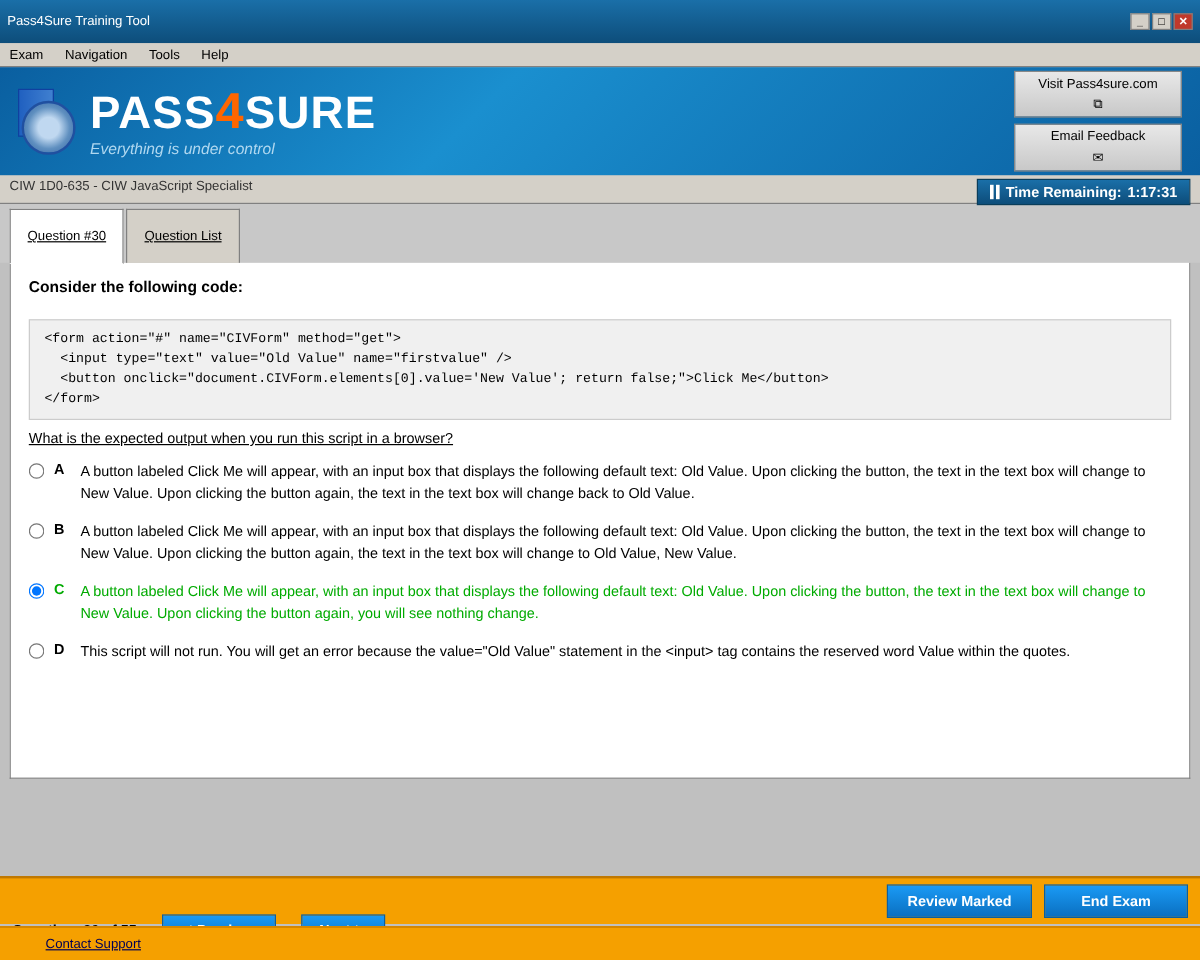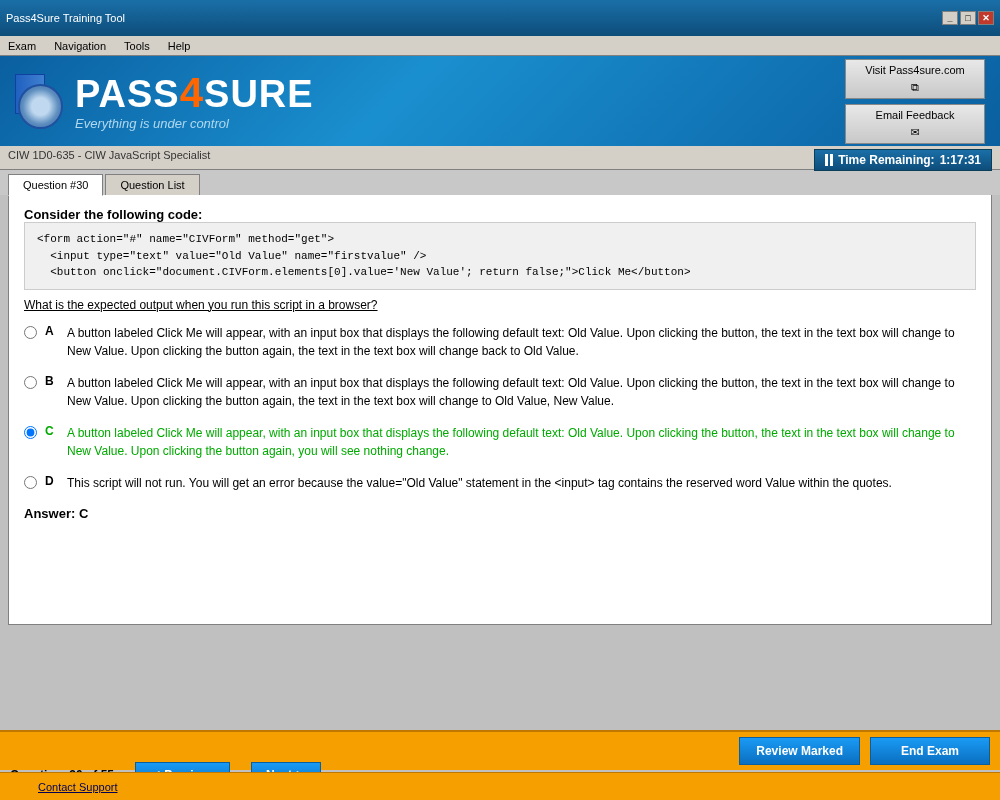--- a/index.html
+++ b/index.html
@@ -122,25 +122,26 @@
     }
 
     
     .tabs-bar {
       background: #c8c8c8;
       display: flex;
       padding: 4px 8px 0 8px;
       gap: 2px;
     }
     .tab {
-      padding: 4px 14px;
+      padding: 16px 14px;
       font-size: 11px;
       cursor: pointer;
       border: 1px solid #808080;
       border-bottom: none;
+      text-decoration: underline;
     }
     .tab.active {
       background: white;
       border-bottom: 1px solid white;
       margin-bottom: -1px;
       z-index: 1;
     }
     .tab.inactive {
       background: #d4d0c8;
     }
@@ -150,21 +151,21 @@
       background: white;
       margin: 0 8px;
       border: 1px solid #808080;
       border-top: none;
       padding: 12px 15px;
       min-height: 430px;
     }
     .question-header {
       font-size: 13px;
       font-weight: bold;
-      margin-bottom: 0;
+      margin-bottom: 20px;
       color: #000;
     }
     .code-block {
       background: #f0f0f0;
       border: 1px solid #ccc;
       padding: 8px 12px;
       font-family: 'Courier New', monospace;
       font-size: 11px;
       margin-bottom: 8px;
       line-height: 1.5;
@@ -402,20 +403,21 @@
   </div>
 </div>
 
 <div class="main-content">
   <div class="question-header">Consider the following code:</div>
 
   <div class="code-block">
     <div>&lt;form action="#" name="CIVForm" method="get"&gt;</div>
     <div>&nbsp;&nbsp;&lt;input type="text" value="Old Value" name="firstvalue" /&gt;</div>
     <div>&nbsp;&nbsp;&lt;button onclick="document.CIVForm.elements[0].value='New Value'; return false;"&gt;Click Me&lt;/button&gt;</div>
+    <div>&lt;/form&gt;</div>
   </div>
 
   <div class="question-text">What is the expected output when you run this script in a browser?</div>
 
   <div class="option-row">
     <input type="radio" class="option-radio" name="answer" style="">
     <span class="option-letter">A</span>
     <span class="option-text">A button labeled Click Me will appear, with an input box that displays the following default text: Old Value. Upon clicking the button, the text in the text box will change to New Value. Upon clicking the button again, the text in the text box will change back to Old Value.</span>
   </div>
 
@@ -431,21 +433,20 @@
     <span class="option-text correct">A button labeled Click Me will appear, with an input box that displays the following default text: Old Value. Upon clicking the button, the text in the text box will change to New Value. Upon clicking the button again, you will see nothing change.</span>
   </div>
 
   <div class="option-row">
     <input type="radio" class="option-radio" name="answer" style="">
     <span class="option-letter">D</span>
     <span class="option-text">This script will not run. You will get an error because the value="Old Value" statement in the &lt;input&gt; tag contains the reserved word Value within the quotes.</span>
   </div>
 
   <div class="answer-section">
-    <div class="answer-label">Answer: C</div>
   </div>
 </div>
 
 <div class="bottom-bar">
   <div class="bottom-left">
     <span class="question-count">Question: 30 of 55</span>
     <button class="nav-btn">
       <span>◀</span>
       <span>Previous</span>
     </button>

